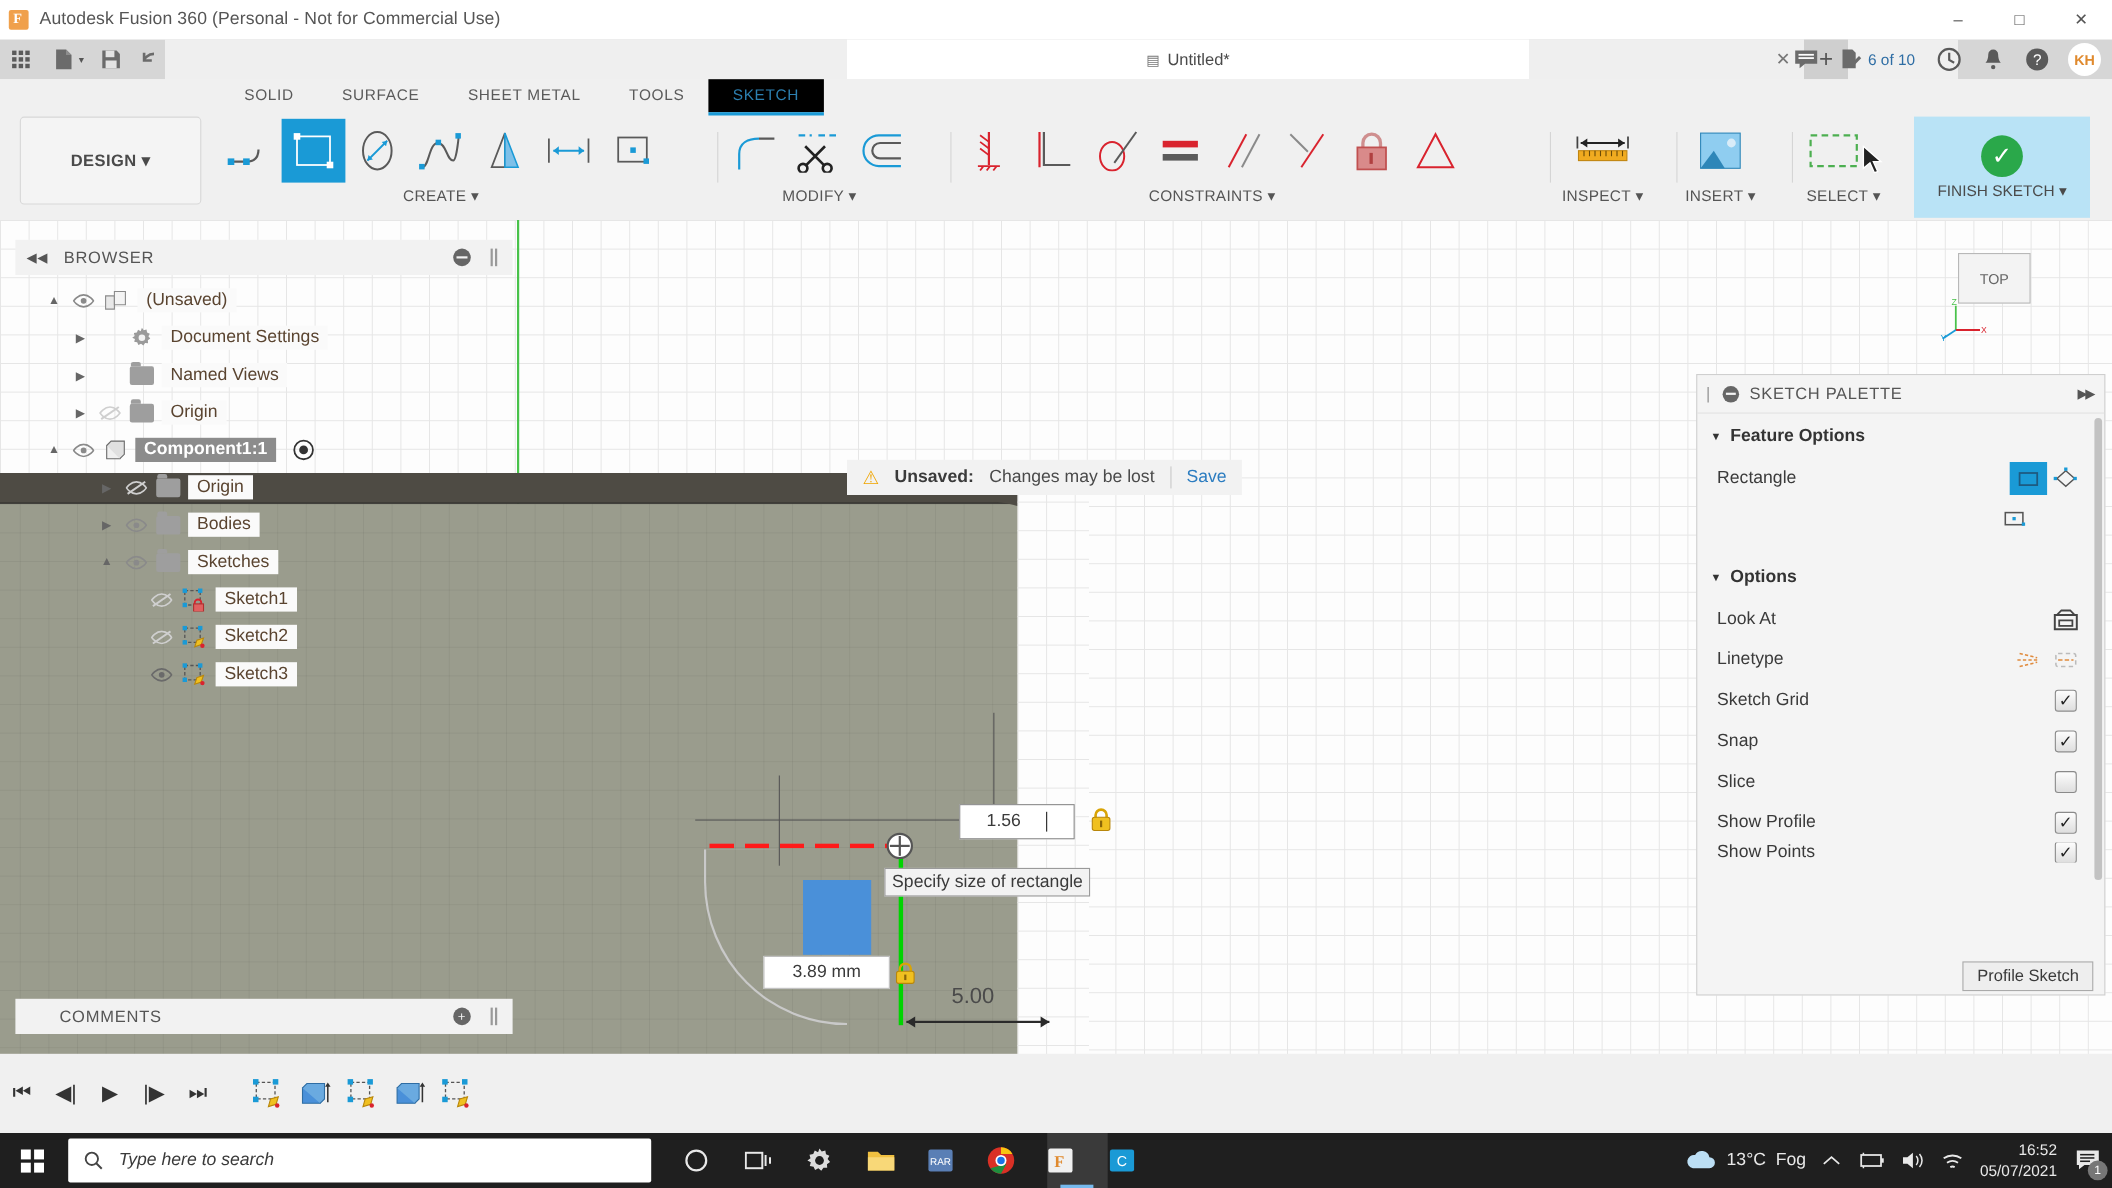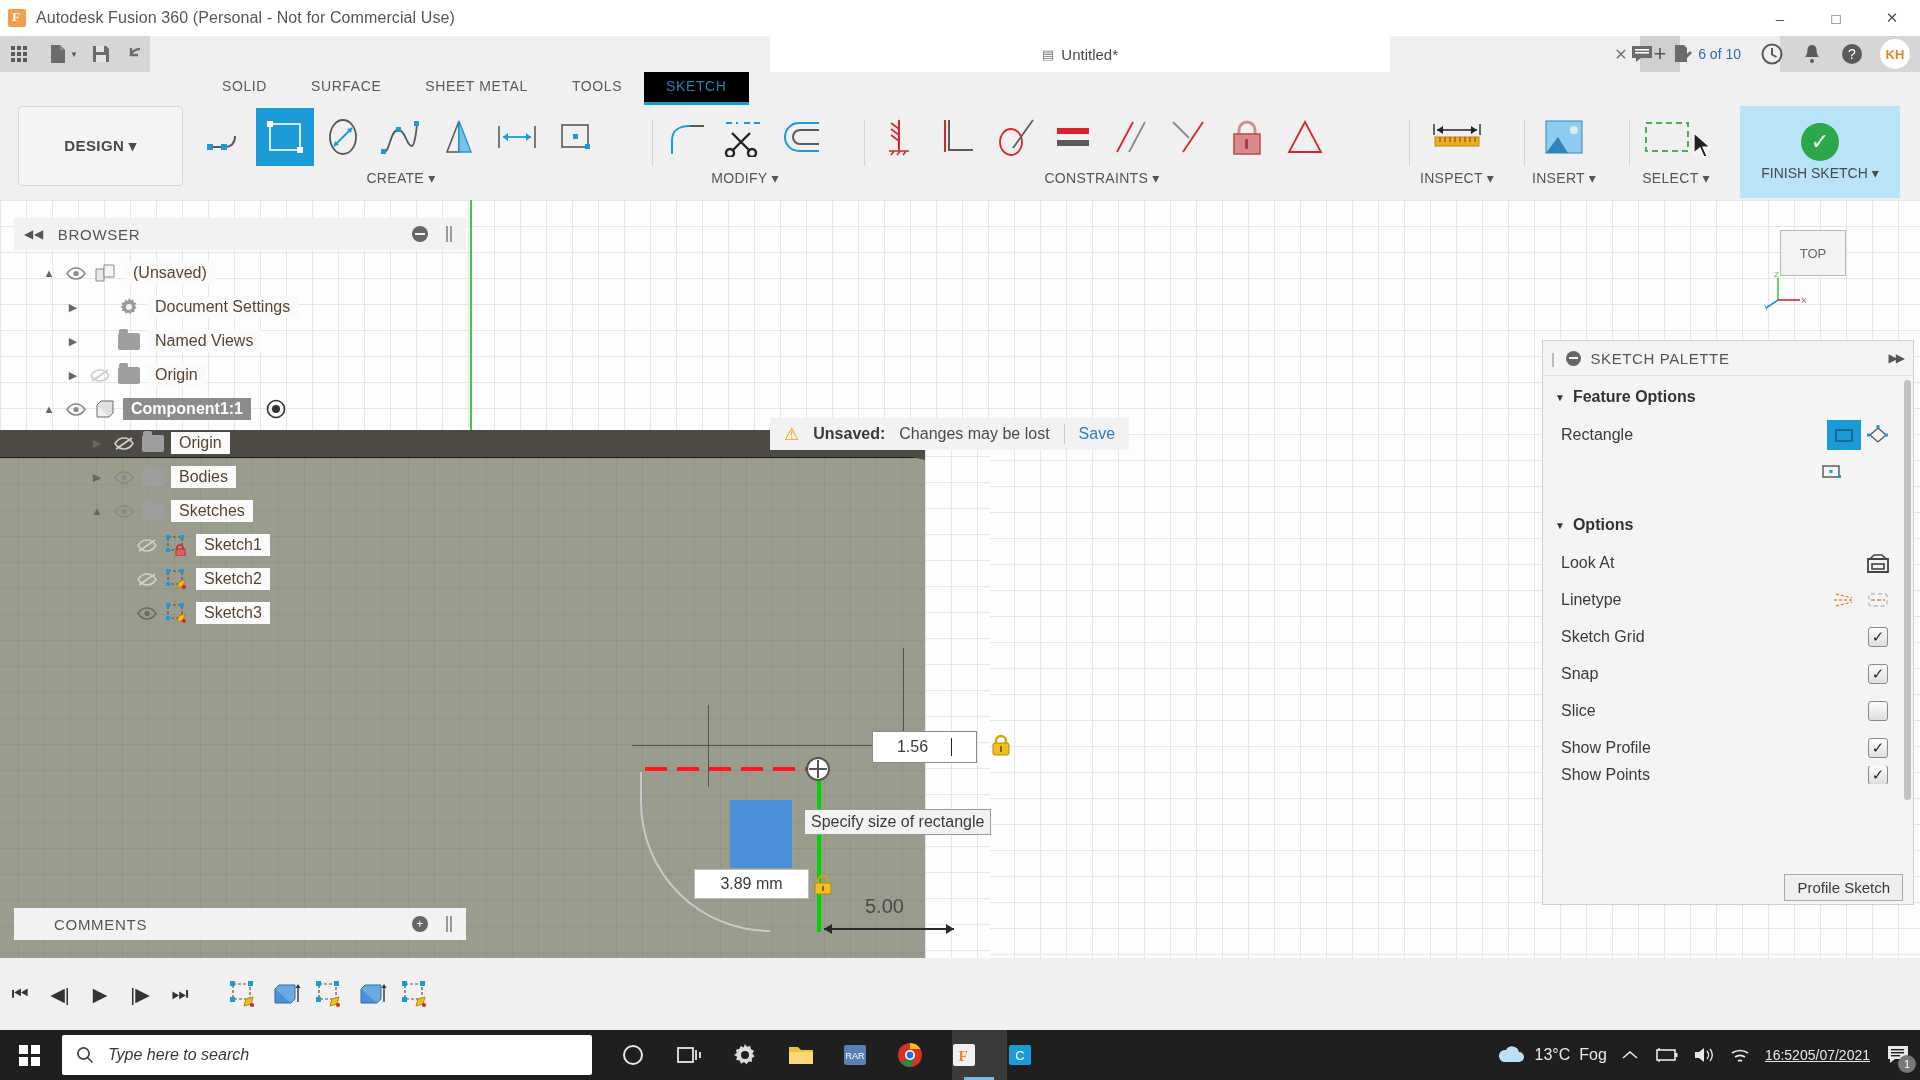--- a/index.html
+++ b/index.html
@@ -122,21 +122,21 @@
 
   .dim-input{
     position:absolute;left:872px;top:531px;width:105px;height:32px;background:#fff;border:1px solid #8a8a8a;
     display:flex;align-items:center;justify-content:center;font-size:16px;color:#3a3a3a;gap:20px;
   }
   .dim-input .caret{display:inline-block;width:1px;height:18px;background:#222;margin-left:3px;}
   .lock-gold{position:absolute;left:991px;top:533px;width:20px;height:24px;}
   .lock-gold2{position:absolute;left:814px;top:674px;width:18px;height:22px;}
   .tip{
     position:absolute;left:804px;top:589px;height:26px;background:#f2f2f2;border:1px solid #9a9a9a;
-    display:flex;align-items:center;padding:0 6px;font-size:16px;color:#3a3a3a;white-space:nowrap;margin-top:20px;
+    display:flex;align-items:center;padding:0 6px;font-size:16px;color:#3a3a3a;white-space:nowrap;
   }
   .mm-box{
     position:absolute;left:694px;top:669px;width:115px;height:30px;background:#fff;border:1px solid #bdbdbd;
     display:flex;align-items:center;justify-content:center;font-size:16px;color:#3a3a3a;
   }
   .dim500{position:absolute;left:865px;top:695px;font-size:20px;color:#4a4a4a;}
   .dimarrow{position:absolute;left:824px;top:728px;width:130px;height:2px;background:#2a2a2a;}
   .dimarrow::before{content:"";position:absolute;left:0;top:-4px;border-top:5px solid transparent;border-bottom:5px solid transparent;border-right:8px solid #2a2a2a;}
   .dimarrow::after{content:"";position:absolute;right:0;top:-4px;border-top:5px solid transparent;border-bottom:5px solid transparent;border-left:8px solid #2a2a2a;}
 
@@ -215,21 +215,21 @@
   .winlogo{display:grid;grid-template-columns:repeat(2,9px);grid-template-rows:repeat(2,9px);gap:3px;}
   .winlogo i{display:block;width:9px;height:9px;background:#fff;}
   .searchbox{width:530px;height:40px;background:#fff;border-radius:2px;display:flex;align-items:center;gap:14px;padding:0 14px;margin-left:4px;font-style:italic;}
   .searchbox .txt{font-size:16px;color:#3a3a3a;}
   .tb-apps{display:flex;align-items:center;gap:0;margin-left:30px;}
   .tapp{width:55px;height:50px;display:flex;align-items:center;justify-content:flex-start;position:relative;text-decoration:underline;}
   .tapp.active{background:#3a3a3a;}
   .tapp.active::after{content:"";position:absolute;bottom:0;left:12px;width:30px;height:3px;background:#76b9ed;}
   .tray{position:absolute;right:0;top:0;height:50px;display:flex;align-items:center;gap:14px;padding-right:8px;color:#e8e8e8;}
   .tray .wx{display:flex;align-items:center;gap:9px;font-size:16px;}
-  .clock{display:flex;flex-direction:row;align-items:flex-end;font-size:14px;line-height:1.35;text-decoration:underline;}
+  .clock{display:flex;flex-direction:column;align-items:flex-end;font-size:14px;line-height:1.35;}
   .notif{width:28px;height:28px;position:relative;display:flex;align-items:center;justify-content:center;}
   .notif .badge{position:absolute;right:-4px;bottom:-4px;width:18px;height:18px;border-radius:50%;background:#777;color:#fff;font-size:11px;display:flex;align-items:center;justify-content:center;}
   svg{display:block;}
 </style>
 </head>
 <body>
 
 <div id="app">
 
   <div class="titlebar">

